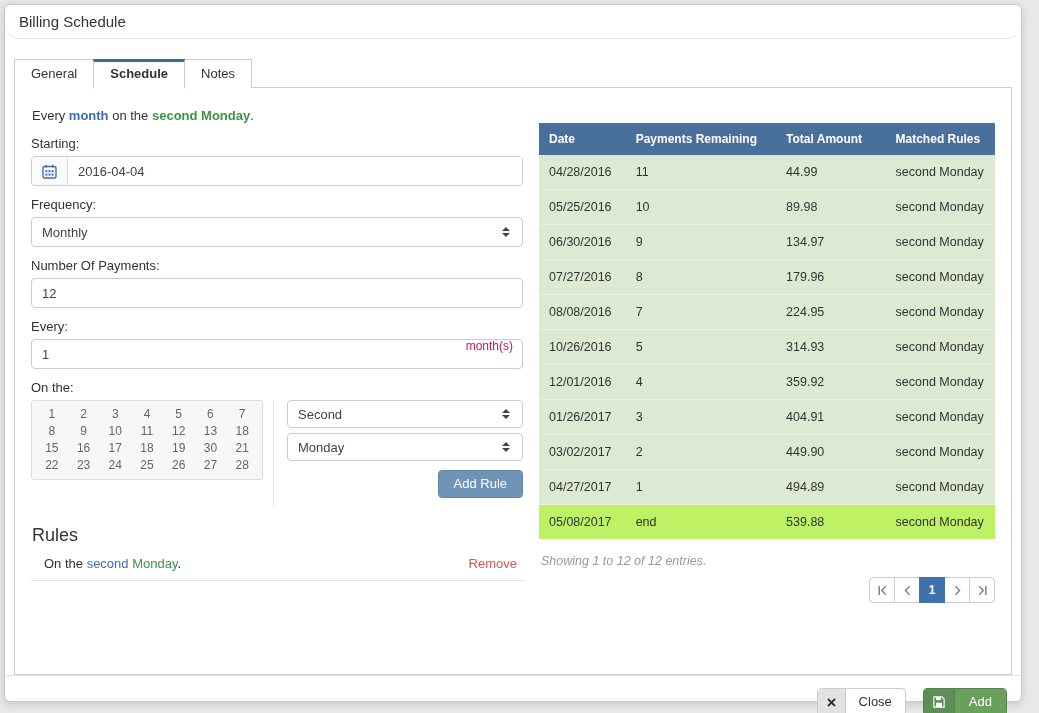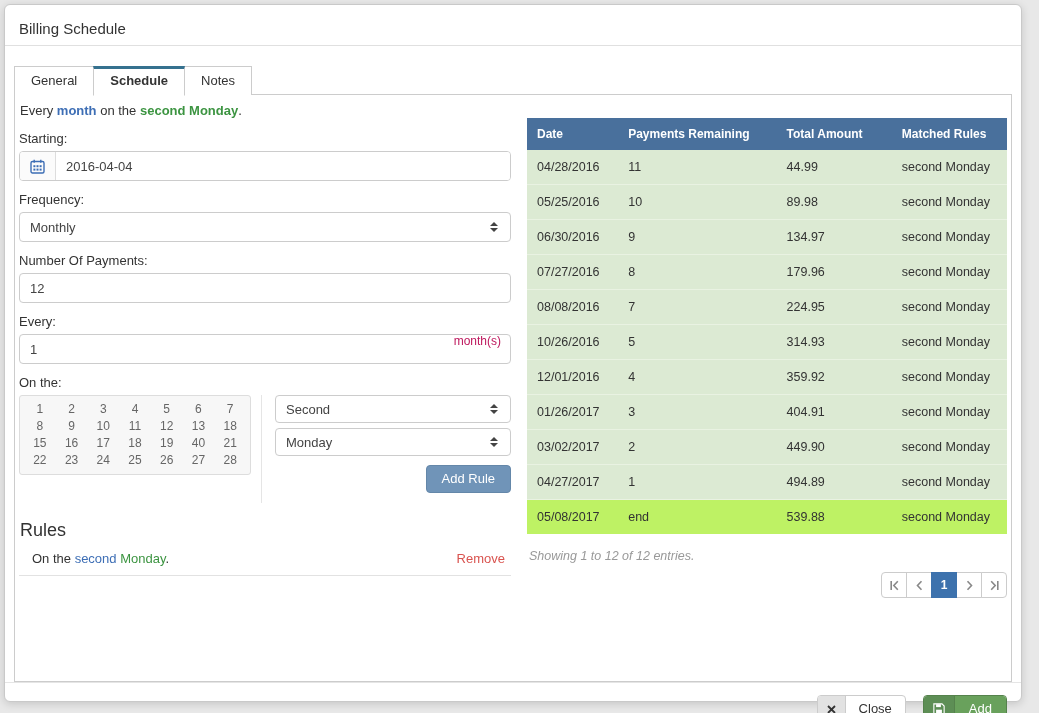--- a/index.html
+++ b/index.html
@@ -11,39 +11,39 @@
     position:relative;
     overflow:hidden;
   }
   .modal {
     position:absolute; left:4px; top:4px; width:1018px; height:698px;
     background:#fff; border:1px solid #c9c9c9; border-radius:6px;
     box-shadow:0 2px 8px rgba(0,0,0,.15);
     display:flex; flex-direction:column;
   }
   .modal-header {
-    padding:15px 14px 8px; border-bottom:1px solid #e0e0e0;
-    font-size:15px; color:#333;
+    padding:8px 14px 8px; border-bottom:1px solid #e0e0e0;
+    font-size:15px; color:#333;border-radius:15px;
   }
   .modal-body { padding:20px 9px 0; flex:1; }
   
   .tabs { display:flex; position:relative; z-index:2; }
   .tab {
     padding:6px 16px 7px; font-size:13px; color:#333;
     border:1px solid #ccc; border-bottom:none; background:#fff;
     margin-right:-1px; position:relative; cursor:pointer;
   }
   .tab.active {
     font-weight:bold;
     border-top:3px solid #35718f; padding-top:4px;
     border-bottom:1px solid #fff; margin-bottom:-1px; z-index:3;
   }
   .tab-content {
     border:1px solid #ccc; margin-top:-1px; position:relative; z-index:1;
-    height:588px; padding:4px; background:#fff;
+    height:588px; padding:16px; background:#fff;
   }
   .content-row { display:flex; align-items:flex-start; }
   .left-col { width:492px; margin-right:16px; }
   .right-col { flex:1; margin-top:19px; }
   
   .summary { font-size:13px; margin:4px 0 13px 1px; color:#333; }
   .txt-blue-bold { color:#3d6eb5; font-weight:bold; }
   .txt-green-bold { color:#3c9441; font-weight:bold; }
   .txt-blue { color:#3d6eb5; }
   .txt-green { color:#3c9441; }
@@ -214,21 +214,21 @@
                     <span class="day-cell">10</span>
                     <span class="day-cell">11</span>
                     <span class="day-cell">12</span>
                     <span class="day-cell">13</span>
                     <span class="day-cell">18</span>
                     <span class="day-cell">15</span>
                     <span class="day-cell">16</span>
                     <span class="day-cell">17</span>
                     <span class="day-cell">18</span>
                     <span class="day-cell">19</span>
-                    <span class="day-cell">40</span>
+                    <span class="day-cell">30</span>
                     <span class="day-cell">21</span>
                     <span class="day-cell">22</span>
                     <span class="day-cell">23</span>
                     <span class="day-cell">24</span>
                     <span class="day-cell">25</span>
                     <span class="day-cell">26</span>
                     <span class="day-cell">27</span>
                     <span class="day-cell">28</span>
                   </div>
               </div>

